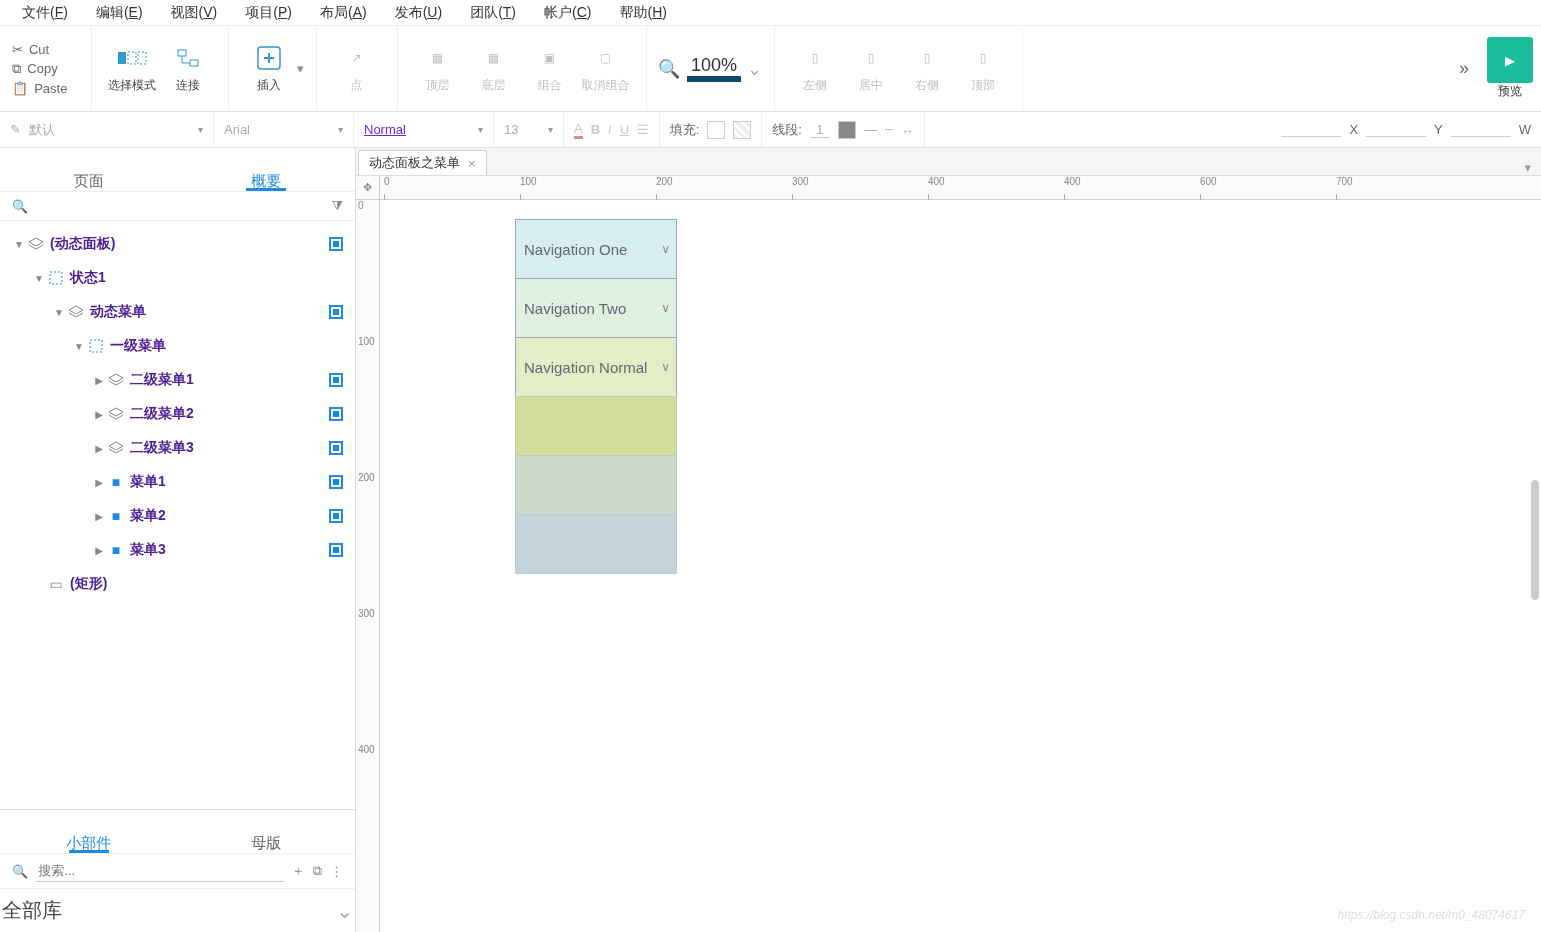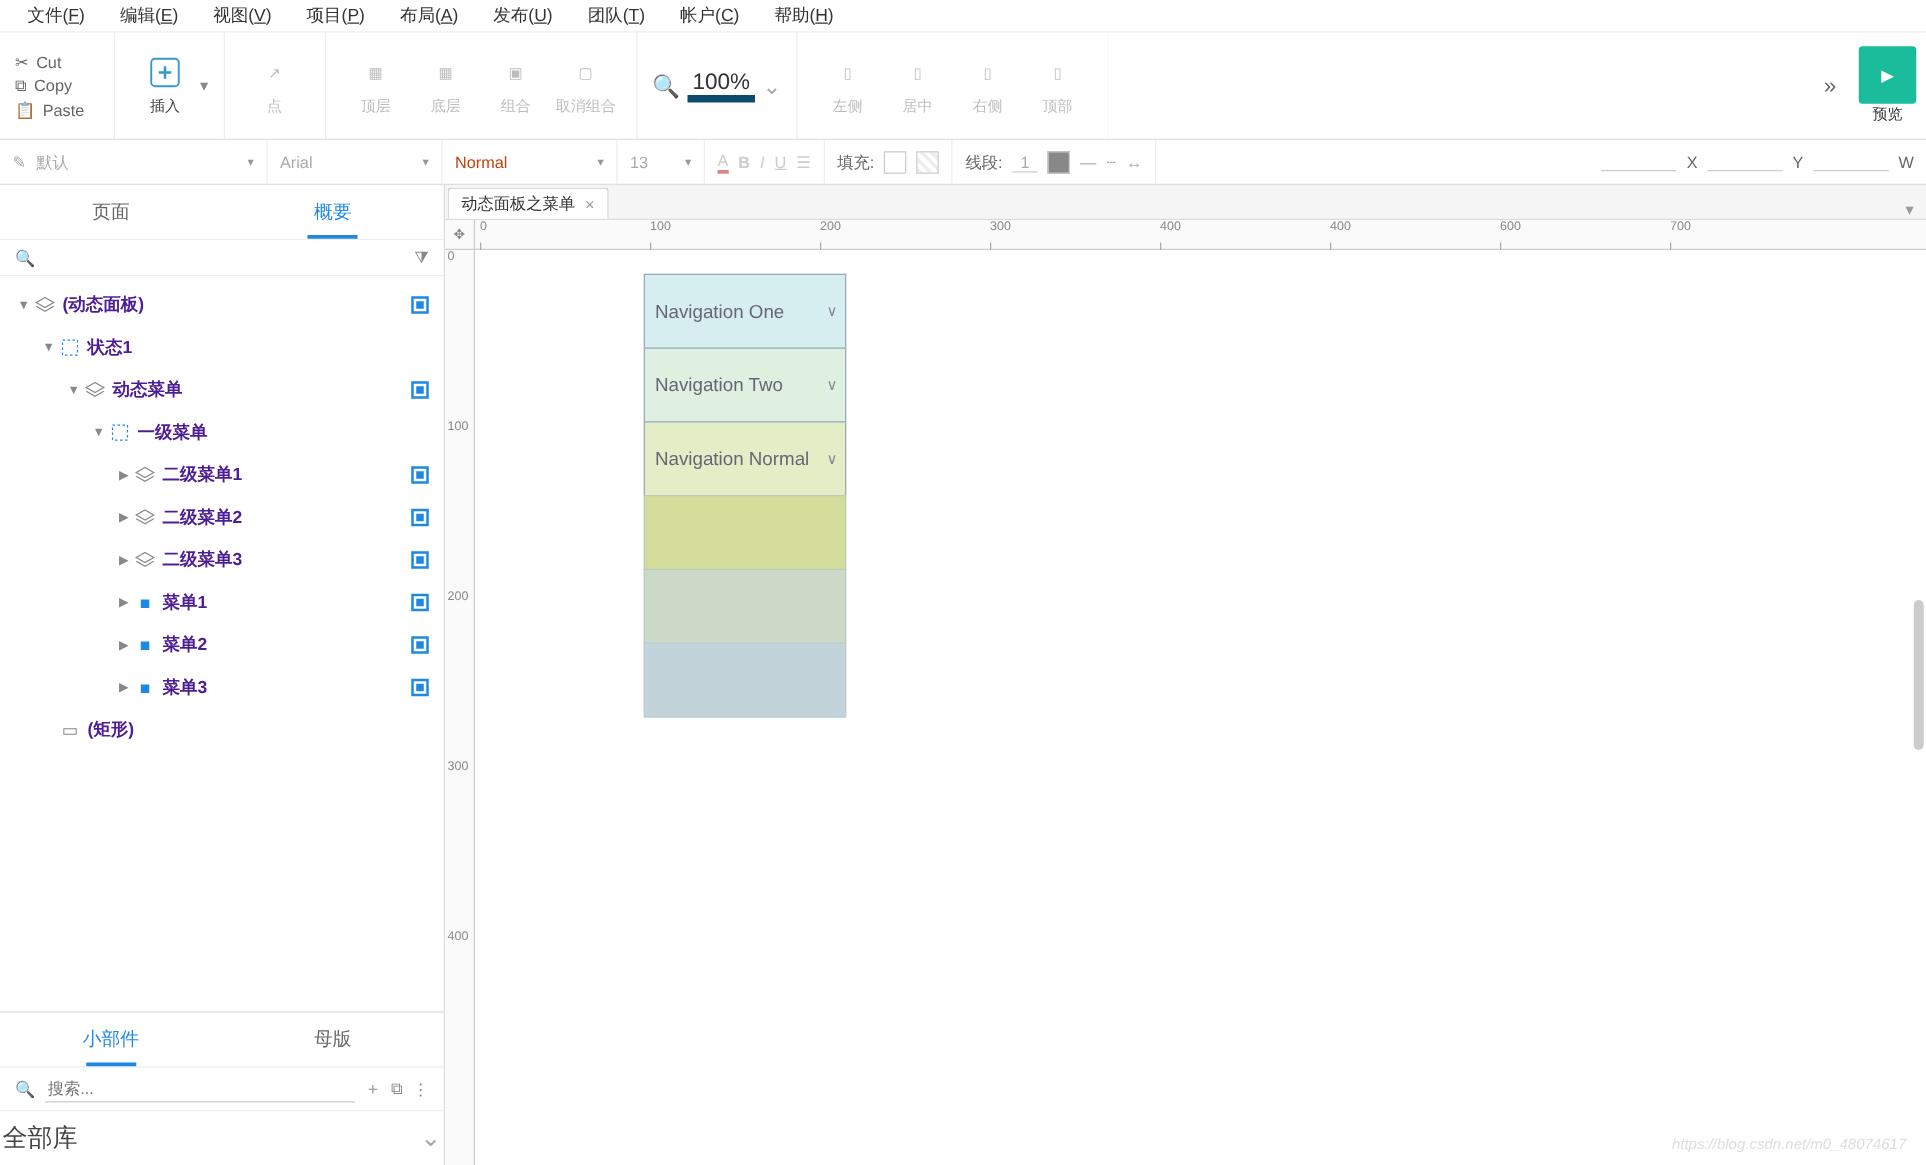--- a/index.html
+++ b/index.html
@@ -29,21 +29,21 @@
 .tb2-cell .dd { color: #999; font-size: 10px; }
 .swatch { width: 18px; height: 18px; border: 1px solid #ccc; }
 .pos-input { width: 60px; border: none; border-bottom: 1px solid #ccc; text-align: center; font-size: 12px; color: #888; }
 
 
 .main { display: flex; height: calc(932px - 26px - 86px - 36px); }
 
 
 .left-panel { width: 356px; border-right: 1px solid #ddd; display: flex; flex-direction: column; }
 .lp-tabs { display: flex; height: 44px; border-bottom: 1px solid #eee; }
-.lp-tab { flex: 1; display: flex; align-items: center; justify-content: center; font-size: 15px; color: #666; cursor: pointer; position: relative; }
+.lp-tab { flex: 1; display: flex; align-items: flex-end; justify-content: center; font-size: 15px; color: #666; cursor: pointer; position: relative; }
 .lp-tab.active { color: #1e88e5; }
 .lp-tab.active::after { content: ""; position: absolute; bottom: 0; left: 50%; transform: translateX(-50%); width: 40px; height: 3px; background: #1e88e5; }
 .lp-search { display: flex; align-items: center; padding: 6px 12px; border-bottom: 1px solid #eee; gap: 8px; }
 .lp-search .mag { color: #aaa; }
 .lp-search .filter { margin-left: auto; color: #888; }
 
 .outline { flex: 1; overflow: auto; padding: 6px 0; }
 .ol-row { display: flex; align-items: center; height: 34px; padding-right: 12px; cursor: pointer; font-size: 14px; }
 .ol-caret { width: 14px; text-align: center; color: #888; font-size: 10px; }
 .ol-ico { width: 20px; display: flex; align-items: center; justify-content: center; color: #888; }
@@ -115,20 +115,42 @@
     <div class="clip-item">
       <span>⧉</span>
       <span>Copy</span>
     </div>
     <div class="clip-item">
       <span>📋</span>
       <span>Paste</span>
     </div>
   </div>
 
+  <div class="tb-group">
+    <div class="tb-btn">
+      <span class="ico">
+        <svg width="30" height="20">
+            <rect x="1" y="4" width="8" height="12" fill="#39c"></rect>
+            <rect x="11" y="4" width="8" height="12" fill="none" stroke="#39c" stroke-dasharray="2"></rect>
+            <rect x="21" y="4" width="8" height="12" fill="none" stroke="#39c" stroke-dasharray="2"></rect>
+          </svg>
+      </span>
+      <span>选择模式</span>
+    </div>
+    <div class="tb-btn">
+      <span class="ico">
+        <svg width="24" height="20">
+            <rect x="2" y="2" width="8" height="6" fill="none" stroke="#39c"></rect>
+            <rect x="14" y="12" width="8" height="6" fill="none" stroke="#39c"></rect>
+            <path d="M6 8 L6 15 L14 15" fill="none" stroke="#39c"></path>
+          </svg>
+      </span>
+      <span>连接</span>
+    </div>
+  </div>
 
   <div class="tb-group">
     <div class="tb-btn">
       <span class="ico">
         <svg width="26" height="26">
             <rect x="2" y="2" width="22" height="22" rx="3" fill="none" stroke="#39c" stroke-width="1.5"></rect>
             <path d="M13 8 V18 M8 13 H18" stroke="#39c" stroke-width="2"></path>
           </svg>
       </span>
       <span>插入</span>
@@ -204,21 +226,21 @@
   <div class="tb2-cell" style="width:214px;">
     <span style="color:#aaa;">✎</span>
     <span style="flex:1;color:#aaa;">默认</span>
     <span class="dd">▾</span>
   </div>
   <div class="tb2-cell" style="width:140px;">
     <span style="flex:1;color:#aaa;">Arial</span>
     <span class="dd">▾</span>
   </div>
   <div class="tb2-cell" style="width:140px;">
-    <span style="flex:1;color:#c2410c;">Normal</span>
+    <span style="flex:1;color:#6d28d9;text-decoration:underline;">Normal</span>
     <span class="dd">▾</span>
   </div>
   <div class="tb2-cell" style="width:70px;">
     <span style="flex:1;color:#aaa;">13</span>
     <span class="dd">▾</span>
   </div>
   <div class="tb2-cell" style="color:#ccc;">
     <span style="border-bottom:3px solid #d88;">A</span>
     <b>B</b>
     <i>I</i>

